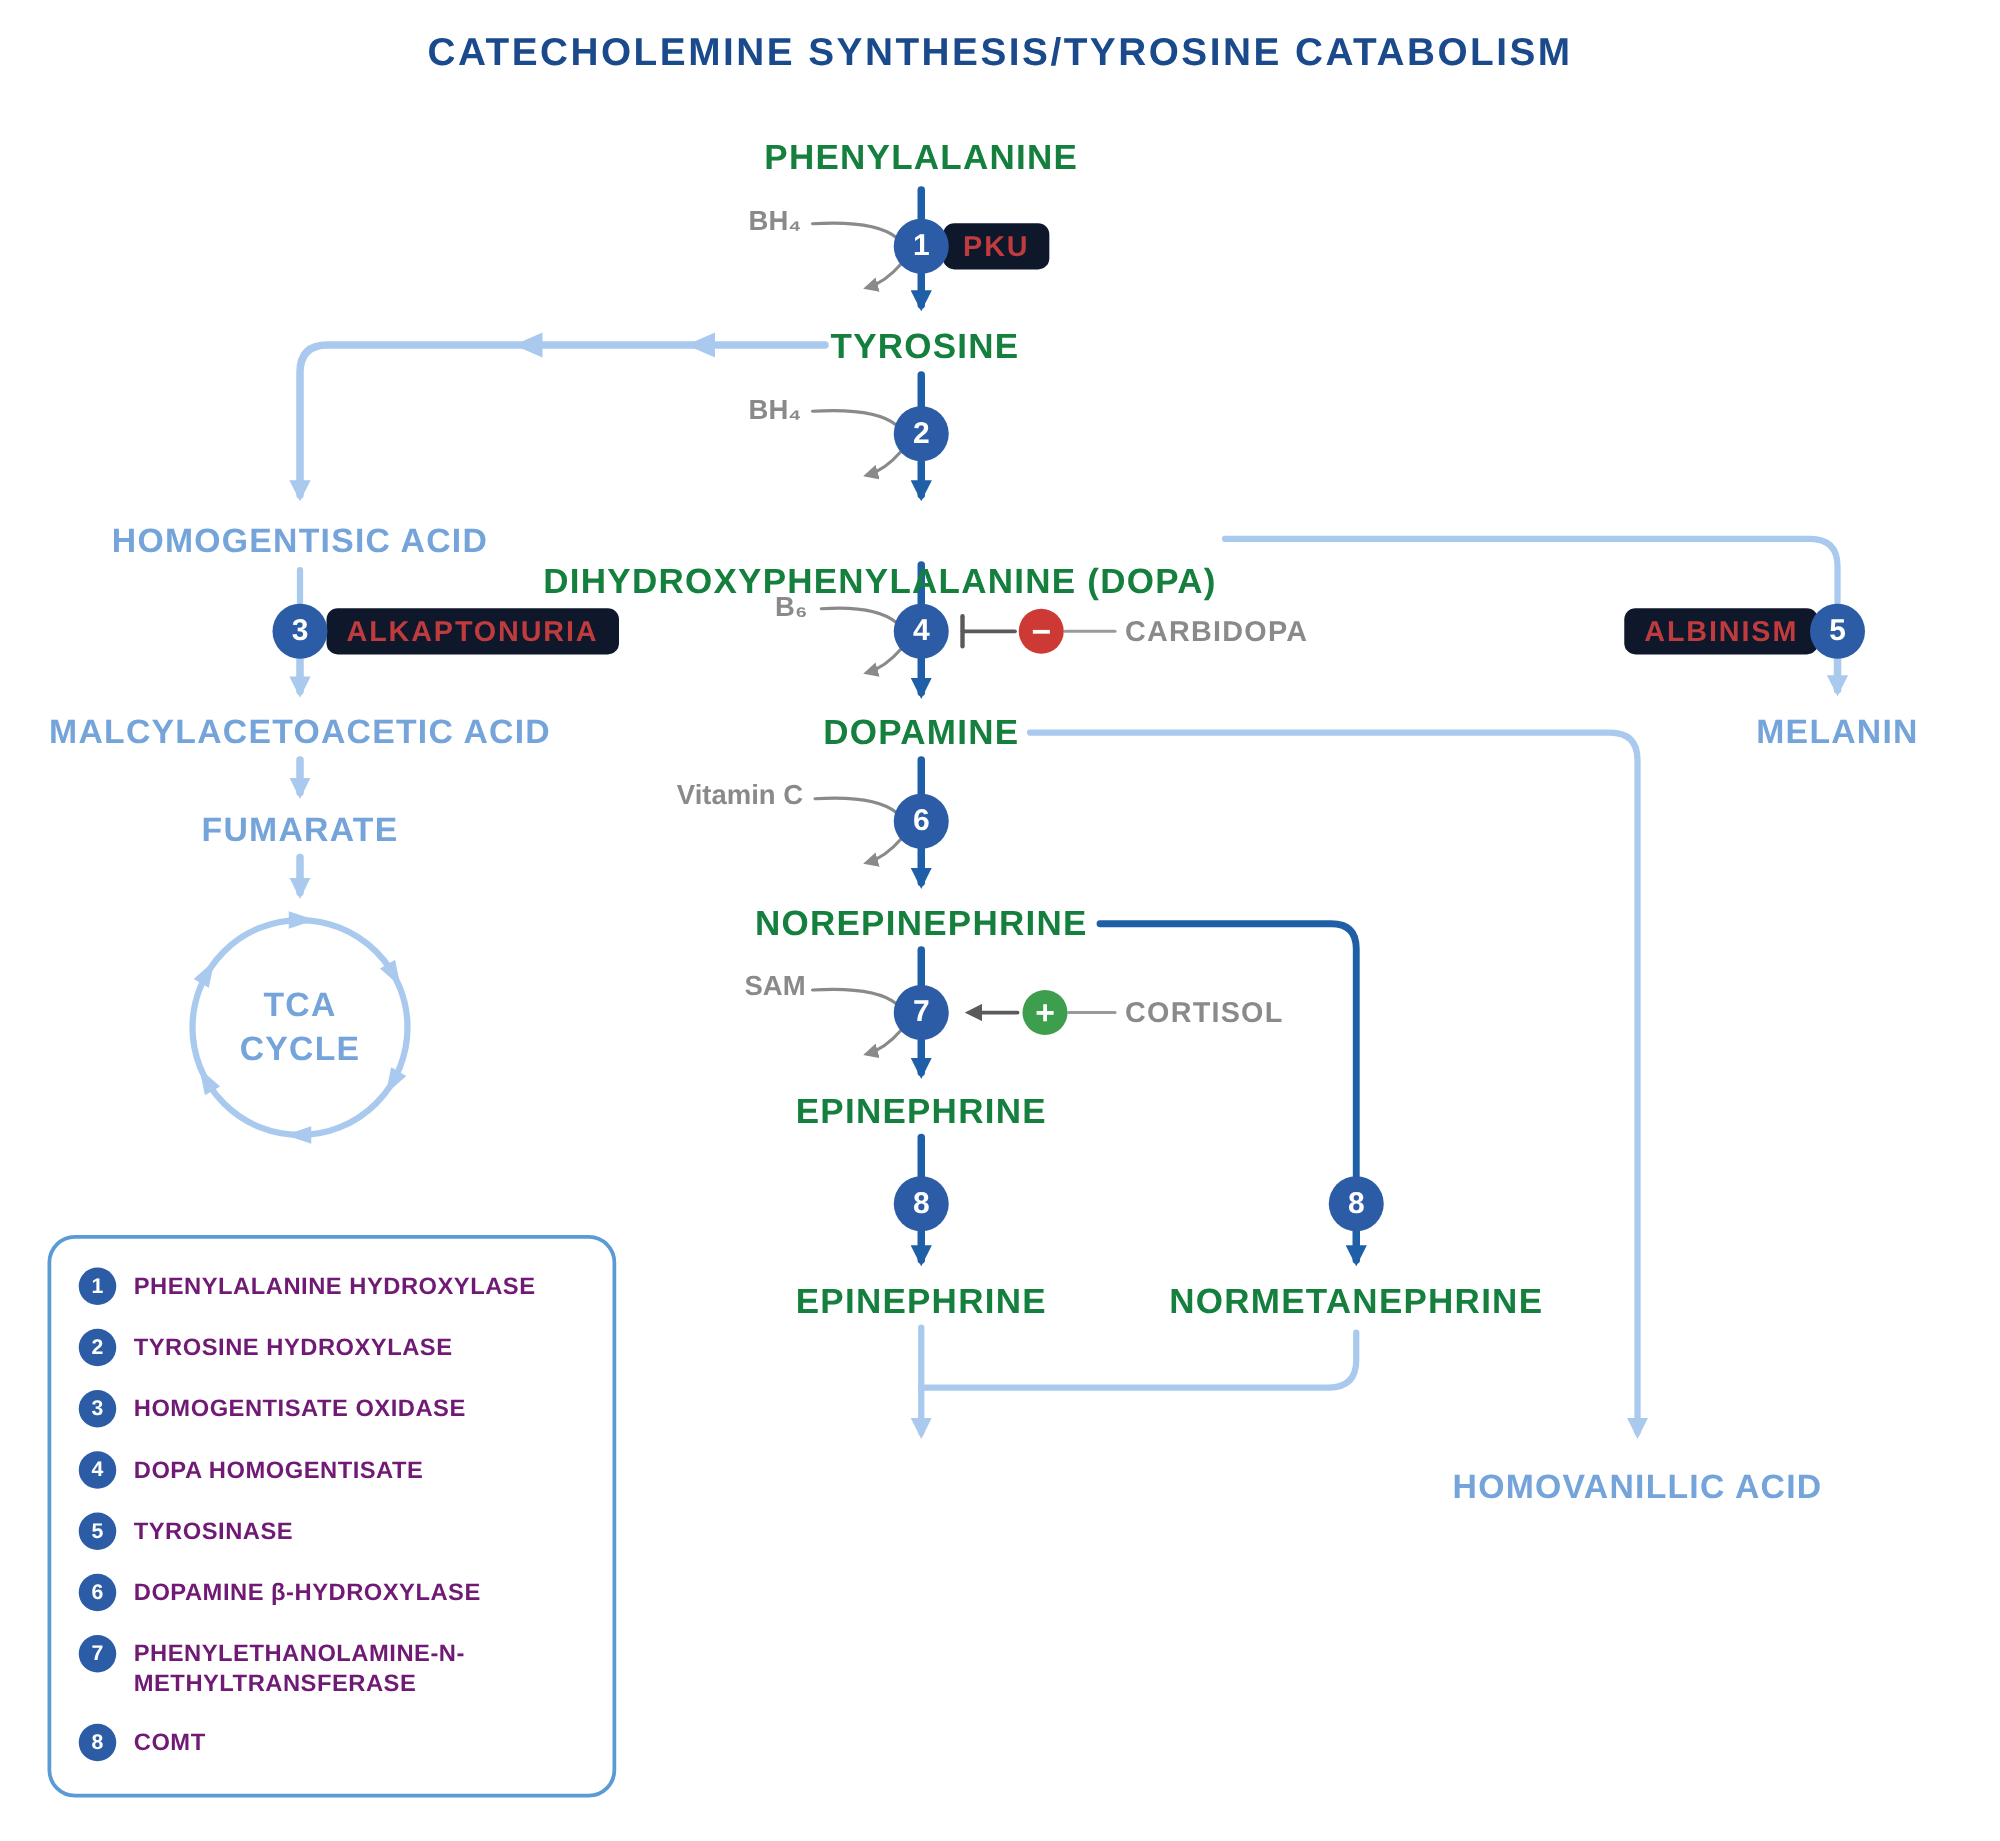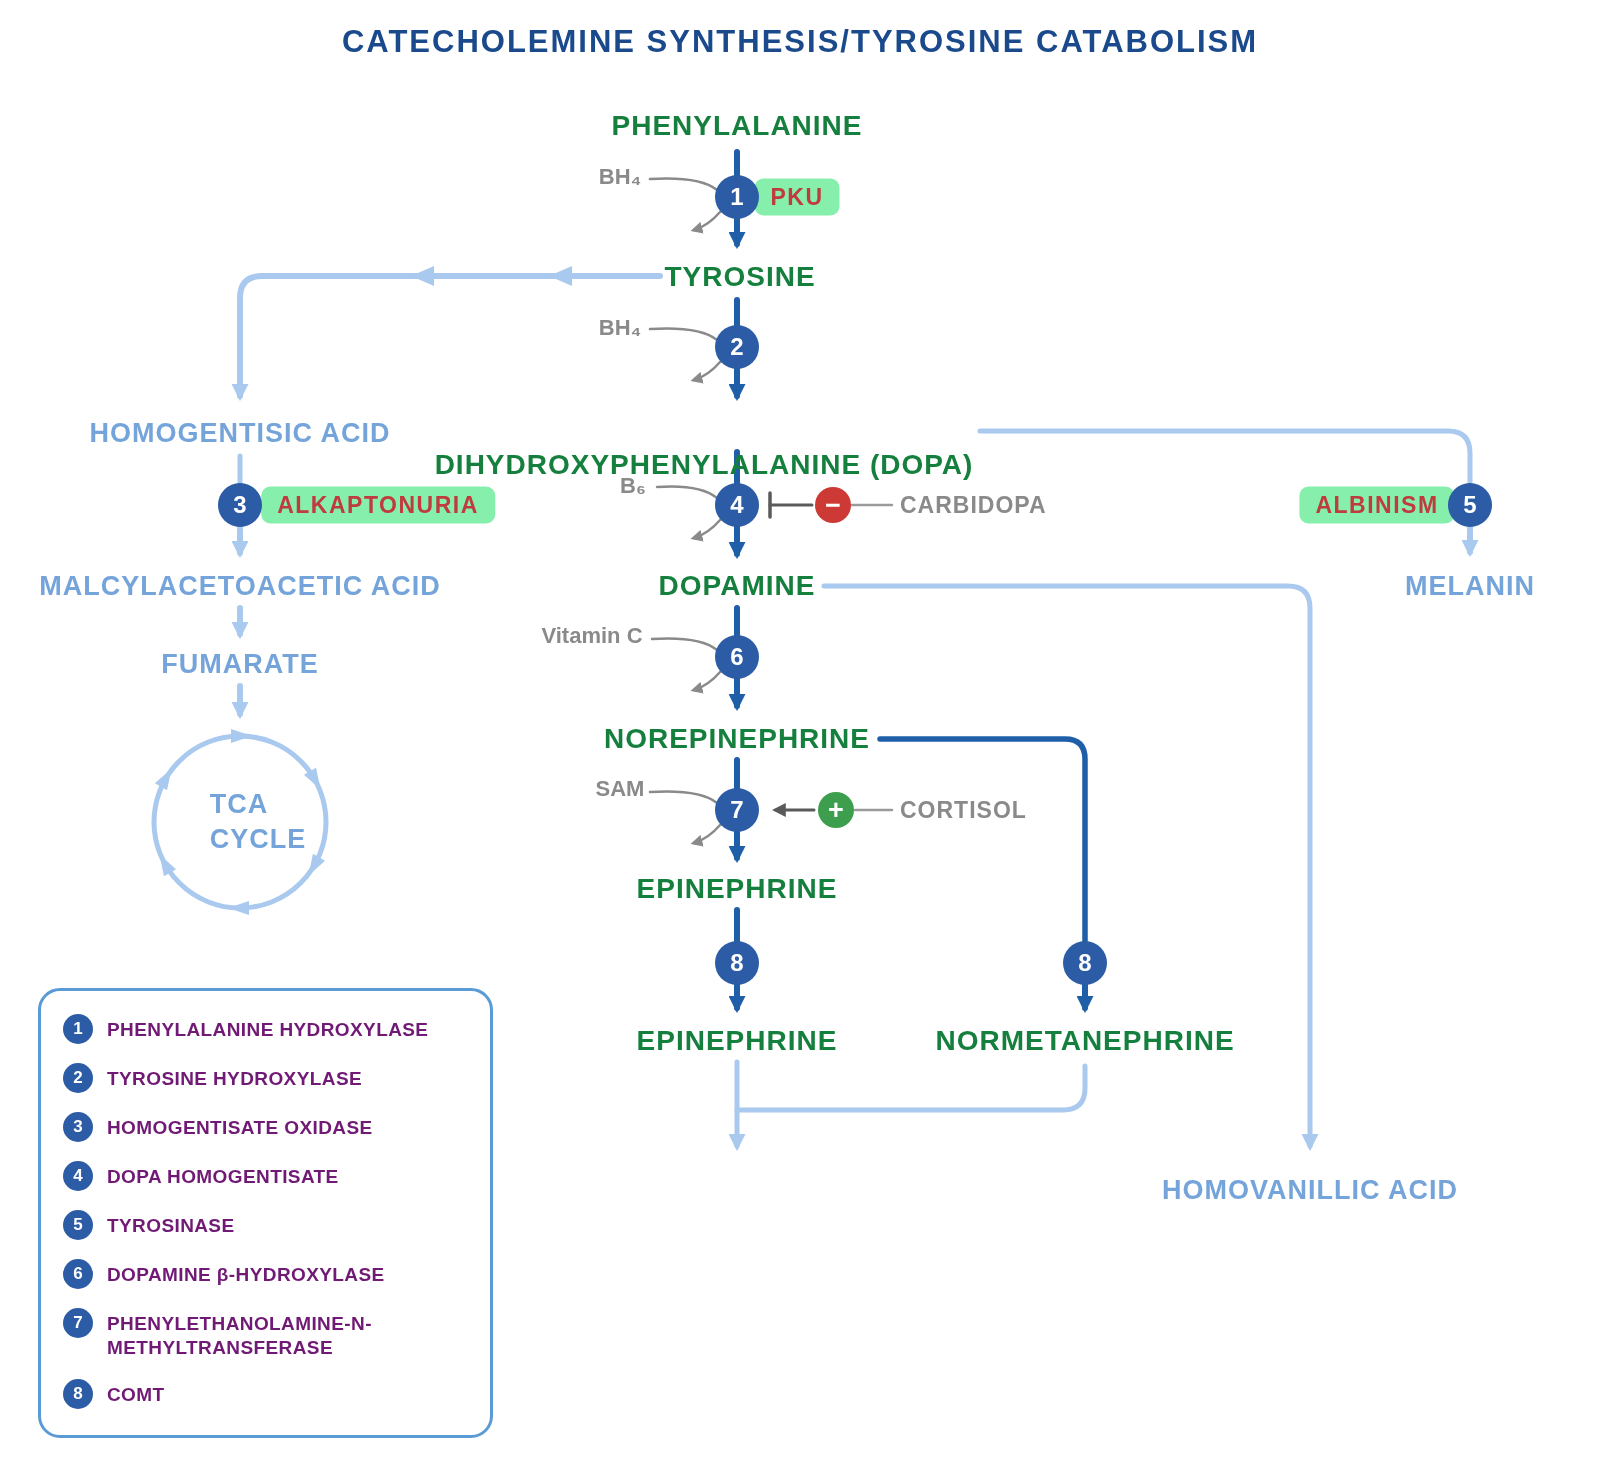--- a/index.html
+++ b/index.html
@@ -8,28 +8,28 @@
     font-family:"Liberation Sans", sans-serif;font-weight:bold;
   }
   #lines{position:absolute;left:0;top:0;z-index:0;}
   .abs{position:absolute;}
   .ctr{transform:translate(-50%,-50%);white-space:nowrap;}
   .title{
     left:50%;top:42px;font-size:31px;letter-spacing:2px;color:#1b4a8c;z-index:2;
   }
   .met-strong{font-size:28px;letter-spacing:1px;color:#15803d;z-index:2;}
   .met-light{font-size:27px;letter-spacing:1px;color:#74a4da;z-index:2;}
-  .tca-label{font-size:27px;letter-spacing:1px;color:#74a4da;z-index:2;text-align:left;white-space:pre-line;line-height:1.3;margin-left:18px;}
+  .tca-label{font-size:27px;letter-spacing:1px;color:#74a4da;z-index:2;text-align:center;white-space:pre-line;line-height:1.3;}
   .cofactor{font-size:22px;color:#8a8a8a;z-index:2;}
   .enz{
     width:44px;height:44px;border-radius:50%;background:#2b5ca5;color:#ffffff;
     display:flex;align-items:center;justify-content:center;font-size:24px;z-index:3;
   }
   .badge{
-    background:#86efac;color:#bf3b3e;font-size:23px;letter-spacing:1.5px;
+    background:#0f172a;color:#bf3b3e;font-size:23px;letter-spacing:1.5px;
     padding:5px 16px;border-radius:9px;z-index:1;
   }
   .mod-circle{
     width:36px;height:36px;border-radius:50%;color:#ffffff;font-size:27px;line-height:1;
     display:flex;align-items:center;justify-content:center;z-index:3;
   }
   .mod-minus{background:#cd3a35;}
   .mod-plus{background:#3d9e4d;}
   .mod-label{font-size:23px;letter-spacing:1px;color:#8a8a8a;z-index:2;transform:translate(0,-50%);white-space:nowrap;}
   .legend-box{

